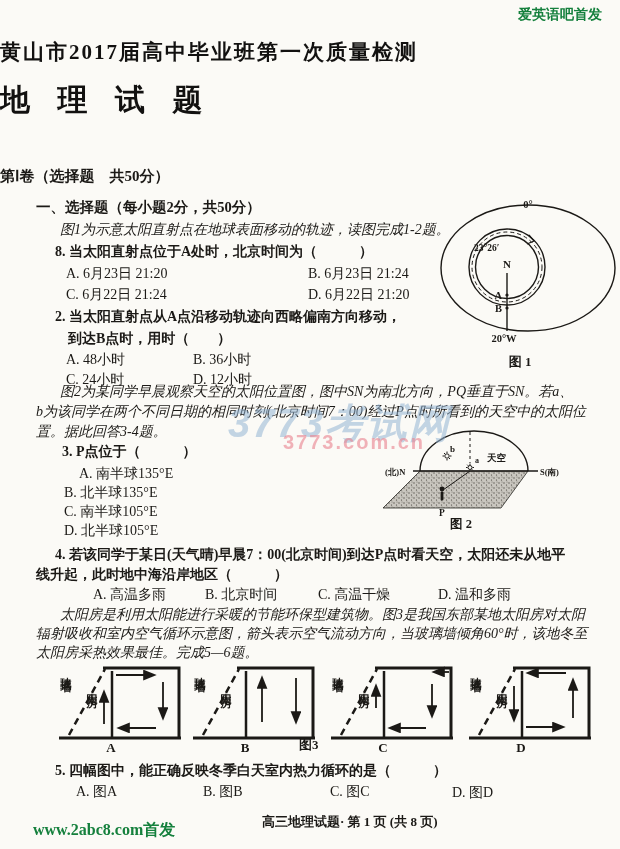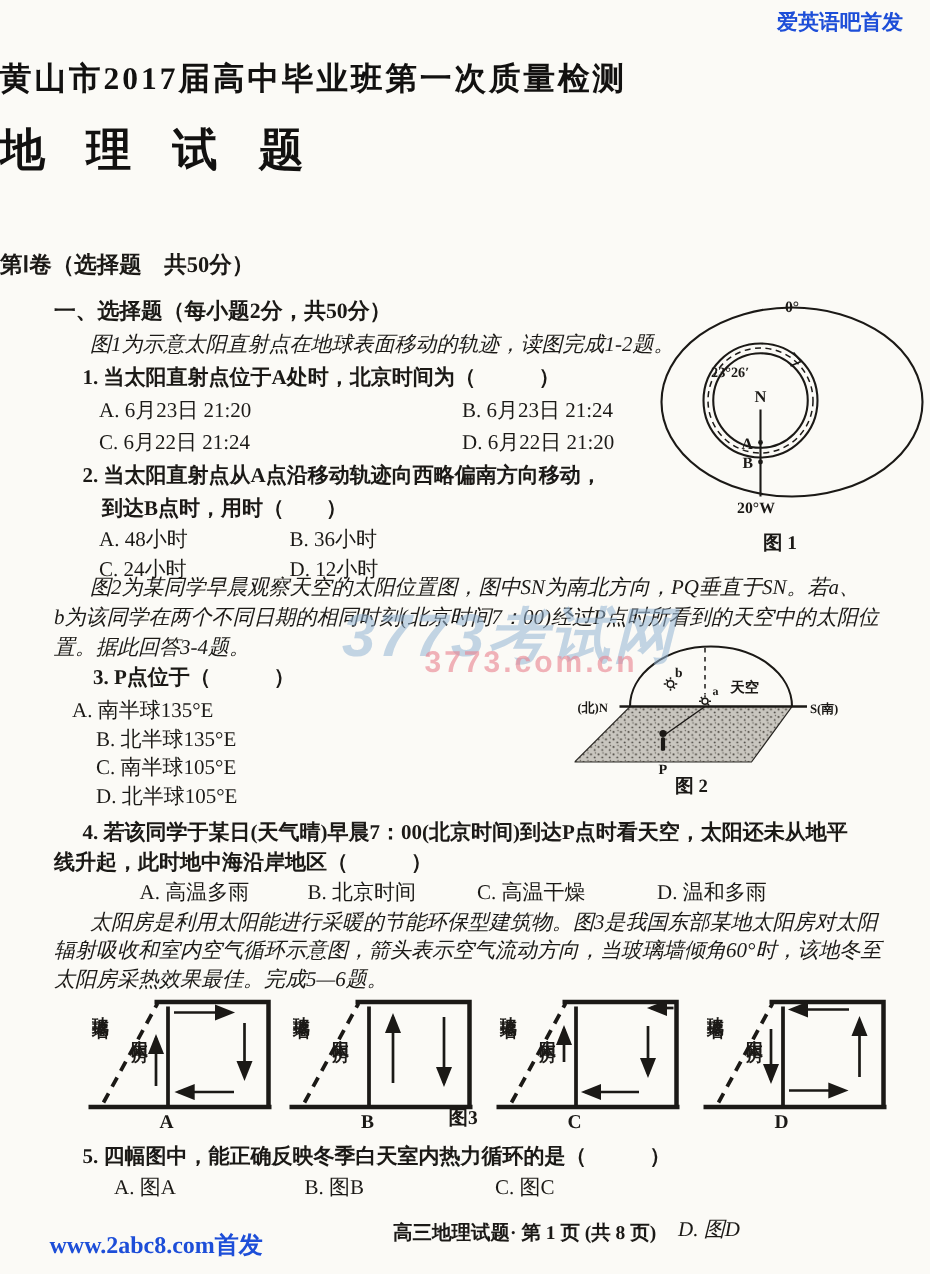--- a/index.html
+++ b/index.html
@@ -10,21 +10,21 @@
   }
   .line { position:absolute; white-space:nowrap; font-size:14px; color:#1b1916; }
   .stem { font-weight:bold; }
   .kai  { font-style:italic; }
   .center { left:0; width:516px; text-align:left; }
   .title    { top:38px;  font-size:21px; font-weight:bold; letter-spacing:2px; color:#121110; }
   .subtitle { top:80px;  font-size:30px; font-weight:bold; letter-spacing:10px; color:#121110; }
   .examinfo { top:140px; font-size:13.5px; font-style:italic; font-weight:bold; }
   .section  { top:167px; font-size:15px; font-weight:bold; }
   .heading  { font-weight:bold; font-size:14.5px; }
-  .red { color:#1d4ed8; font-weight:bold; }
+  .red { color:#15803d; font-weight:bold; }
   .wm1 { position:absolute; left:228px; top:396px; font-size:40px; font-weight:bold; font-style:italic;
          letter-spacing:2px; color:rgba(148,181,212,0.55); z-index:5; pointer-events:none;
          font-family:"Liberation Sans", sans-serif; }
   .wm2 { position:absolute; left:283px; top:431px; font-size:20px; font-weight:bold;
          letter-spacing:2px; color:rgba(233,128,142,0.6); z-index:5; pointer-events:none;
          font-family:"Liberation Sans", sans-serif; }
   .figsvg { position:absolute; }
   svg text { font-family:"Liberation Serif", serif; fill:#1b1916; }
   .sunroom { position:absolute; width:128px; height:100px; }
   .sunroom svg { position:absolute; left:0; top:0; }
@@ -46,21 +46,21 @@
   <div class="wm1">3773考试网</div>
   <div class="wm2">3773.com.cn</div>
 
   <div class="line center title">黄山市2017届高中毕业班第一次质量检测</div>
   <div class="line center subtitle">地 理 试 题</div>
   <div class="line center section">第Ⅰ卷（选择题　共50分）</div>
 
   <div class="line heading" style="left:36px; top:198px;">一、选择题（每小题2分，共50分）</div>
   <div class="line kai" style="left:60px; top:221px;">图1为示意太阳直射点在地球表面移动的轨迹，读图完成1-2题。</div>
 
-  <div class="line stem" style="left:55px; top:243px;">1. 当太阳直射点位于A处时，北京时间为（　　　）</div>
+  <div class="line stem" style="left:55px; top:243px;">8. 当太阳直射点位于A处时，北京时间为（　　　）</div>
   <div class="line" style="left:66px;  top:265px;">A. 6月23日 21:20</div>
   <div class="line" style="left:308px; top:265px;">B. 6月23日 21:24</div>
   <div class="line" style="left:66px;  top:286px;">C. 6月22日 21:24</div>
   <div class="line" style="left:308px; top:286px;">D. 6月22日 21:20</div>
 
   <div class="line stem" style="left:55px; top:308px;">2. 当太阳直射点从A点沿移动轨迹向西略偏南方向移动，</div>
   <div class="line stem" style="left:36px; top:330px;margin-left:32px;">到达B点时，用时（　　）</div>
   <div class="line" style="left:66px;  top:351px;">A. 48小时</div>
   <div class="line" style="left:193px; top:351px;">B. 36小时</div>
   <div class="line" style="left:66px;  top:371px;">C. 24小时</div>
@@ -82,21 +82,21 @@
     <text x="70" y="120" font-size="10.5" text-anchor="end" font-weight="bold">B</text>
     <text x="72" y="150" font-size="10.5" text-anchor="middle" font-weight="bold">20°W</text>
     <text x="88" y="174" font-size="13" text-anchor="middle" font-weight="bold">图  1</text>
   </svg>
 
   <div class="line kai" style="left:60px; top:383px;">图2为某同学早晨观察天空的太阳位置图，图中SN为南北方向，PQ垂直于SN。若a、</div>
   <div class="line kai" style="left:36px; top:403px;">b为该同学在两个不同日期的相同时刻(北京时间7：00)经过P点时所看到的天空中的太阳位</div>
   <div class="line kai" style="left:36px; top:423px;">置。据此回答3-4题。</div>
 
   <div class="line stem" style="left:62px; top:443px;">3. P点位于（　　　）</div>
-  <div class="line" style="left:48px; top:465px;text-align:right;">A. 南半球135°E</div>
+  <div class="line" style="left:79px; top:465px;text-align:right;">A. 南半球135°E</div>
   <div class="line" style="left:64px; top:484px;">B. 北半球135°E</div>
   <div class="line" style="left:64px; top:503px;">C. 南半球105°E</div>
   <div class="line" style="left:64px; top:522px;">D. 北半球105°E</div>
 
   <svg class="figsvg" style="left:383px; top:426px;" width="220" height="112" viewBox="0 0 220 112">
     <defs>
       <pattern id="stip" width="5" height="5" patternUnits="userSpaceOnUse">
         <rect width="5" height="5" fill="#c9c6bf"></rect>
         <circle cx="1" cy="2" r="0.7" fill="#55514a"></circle>
         <circle cx="3.5" cy="4" r="0.6" fill="#3d3a34"></circle>
@@ -230,18 +230,18 @@
     <div class="vtext" style="left:28px; top:26px;">太阳房</div>
     <div class="diag-label">D</div>
   </div>
 
   <div class="fig3-caption">图3</div>
 
   <div class="line stem" style="left:55px; top:762px;">5. 四幅图中，能正确反映冬季白天室内热力循环的是（　　　）</div>
   <div class="line" style="left:76px;  top:783px;">A. 图A</div>
   <div class="line" style="left:203px; top:783px;">B. 图B</div>
   <div class="line" style="left:330px; top:783px;">C. 图C</div>
-  <div class="line" style="left:452px; top:811px;font-style:italic;">D. 图D</div>
+  <div class="line" style="left:452px; top:784px;">D. 图D</div>
 
   <div class="footer-page">高三地理试题·  第 1 页 (共 8 页)</div>
   <div class="footer-red red">www.2abc8.com首发</div>
 
 </div>
 
 </body></html>

